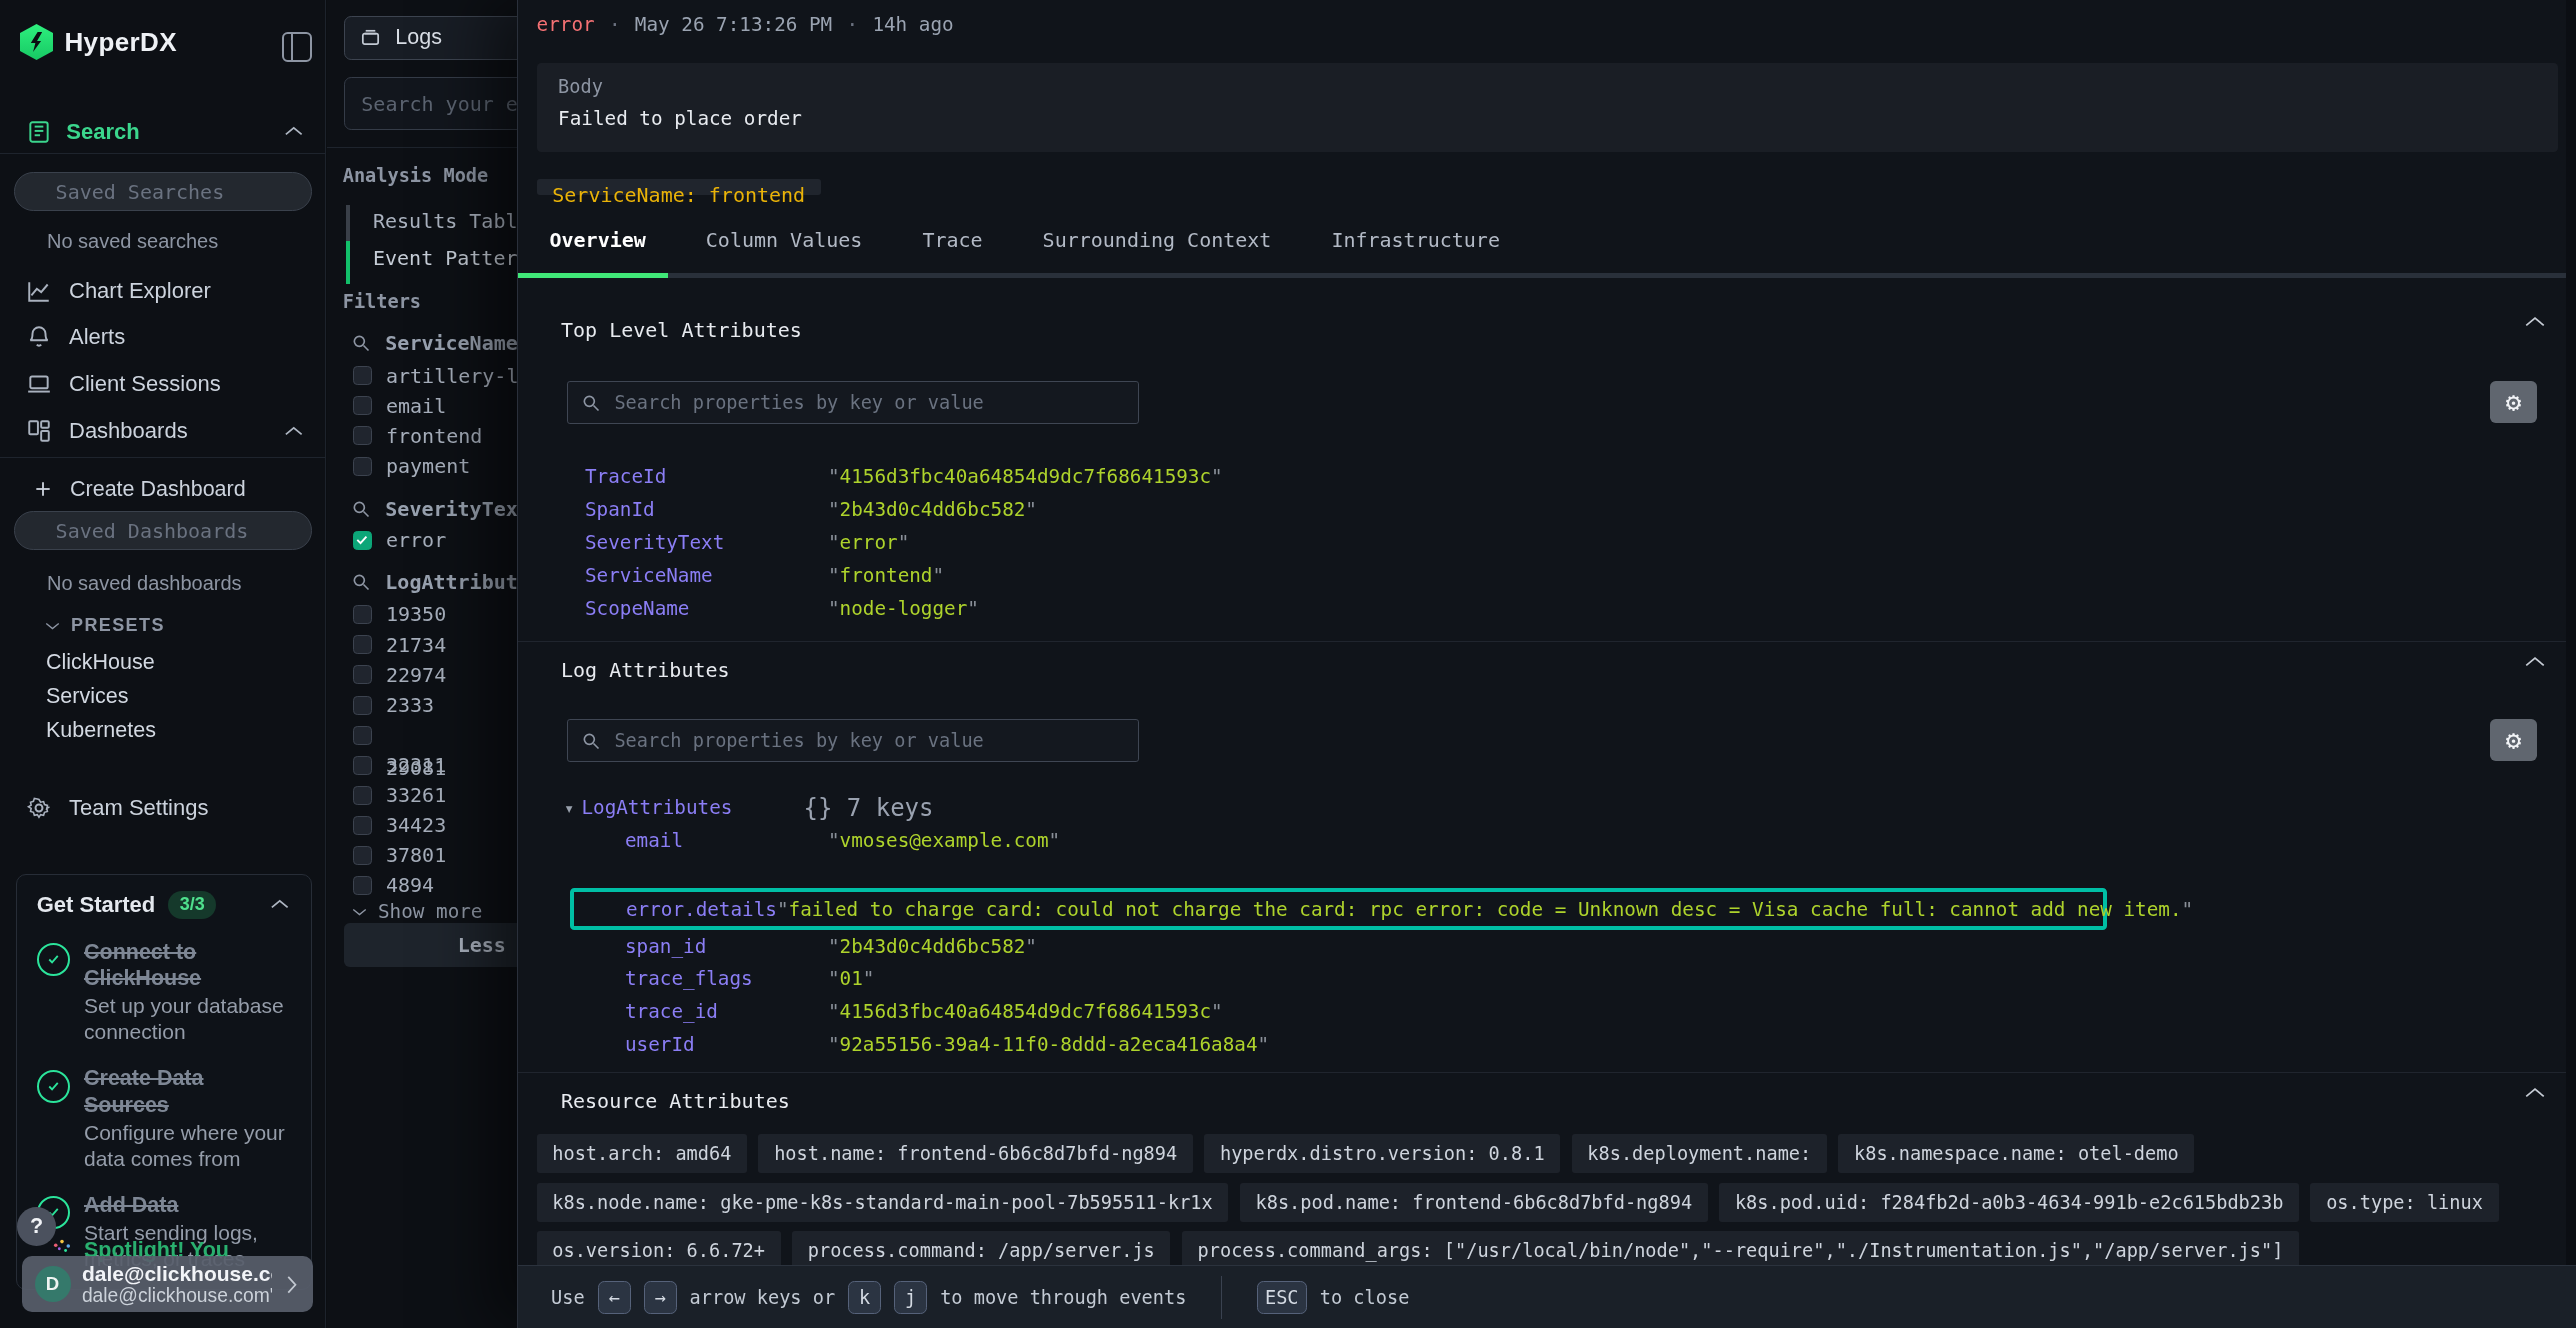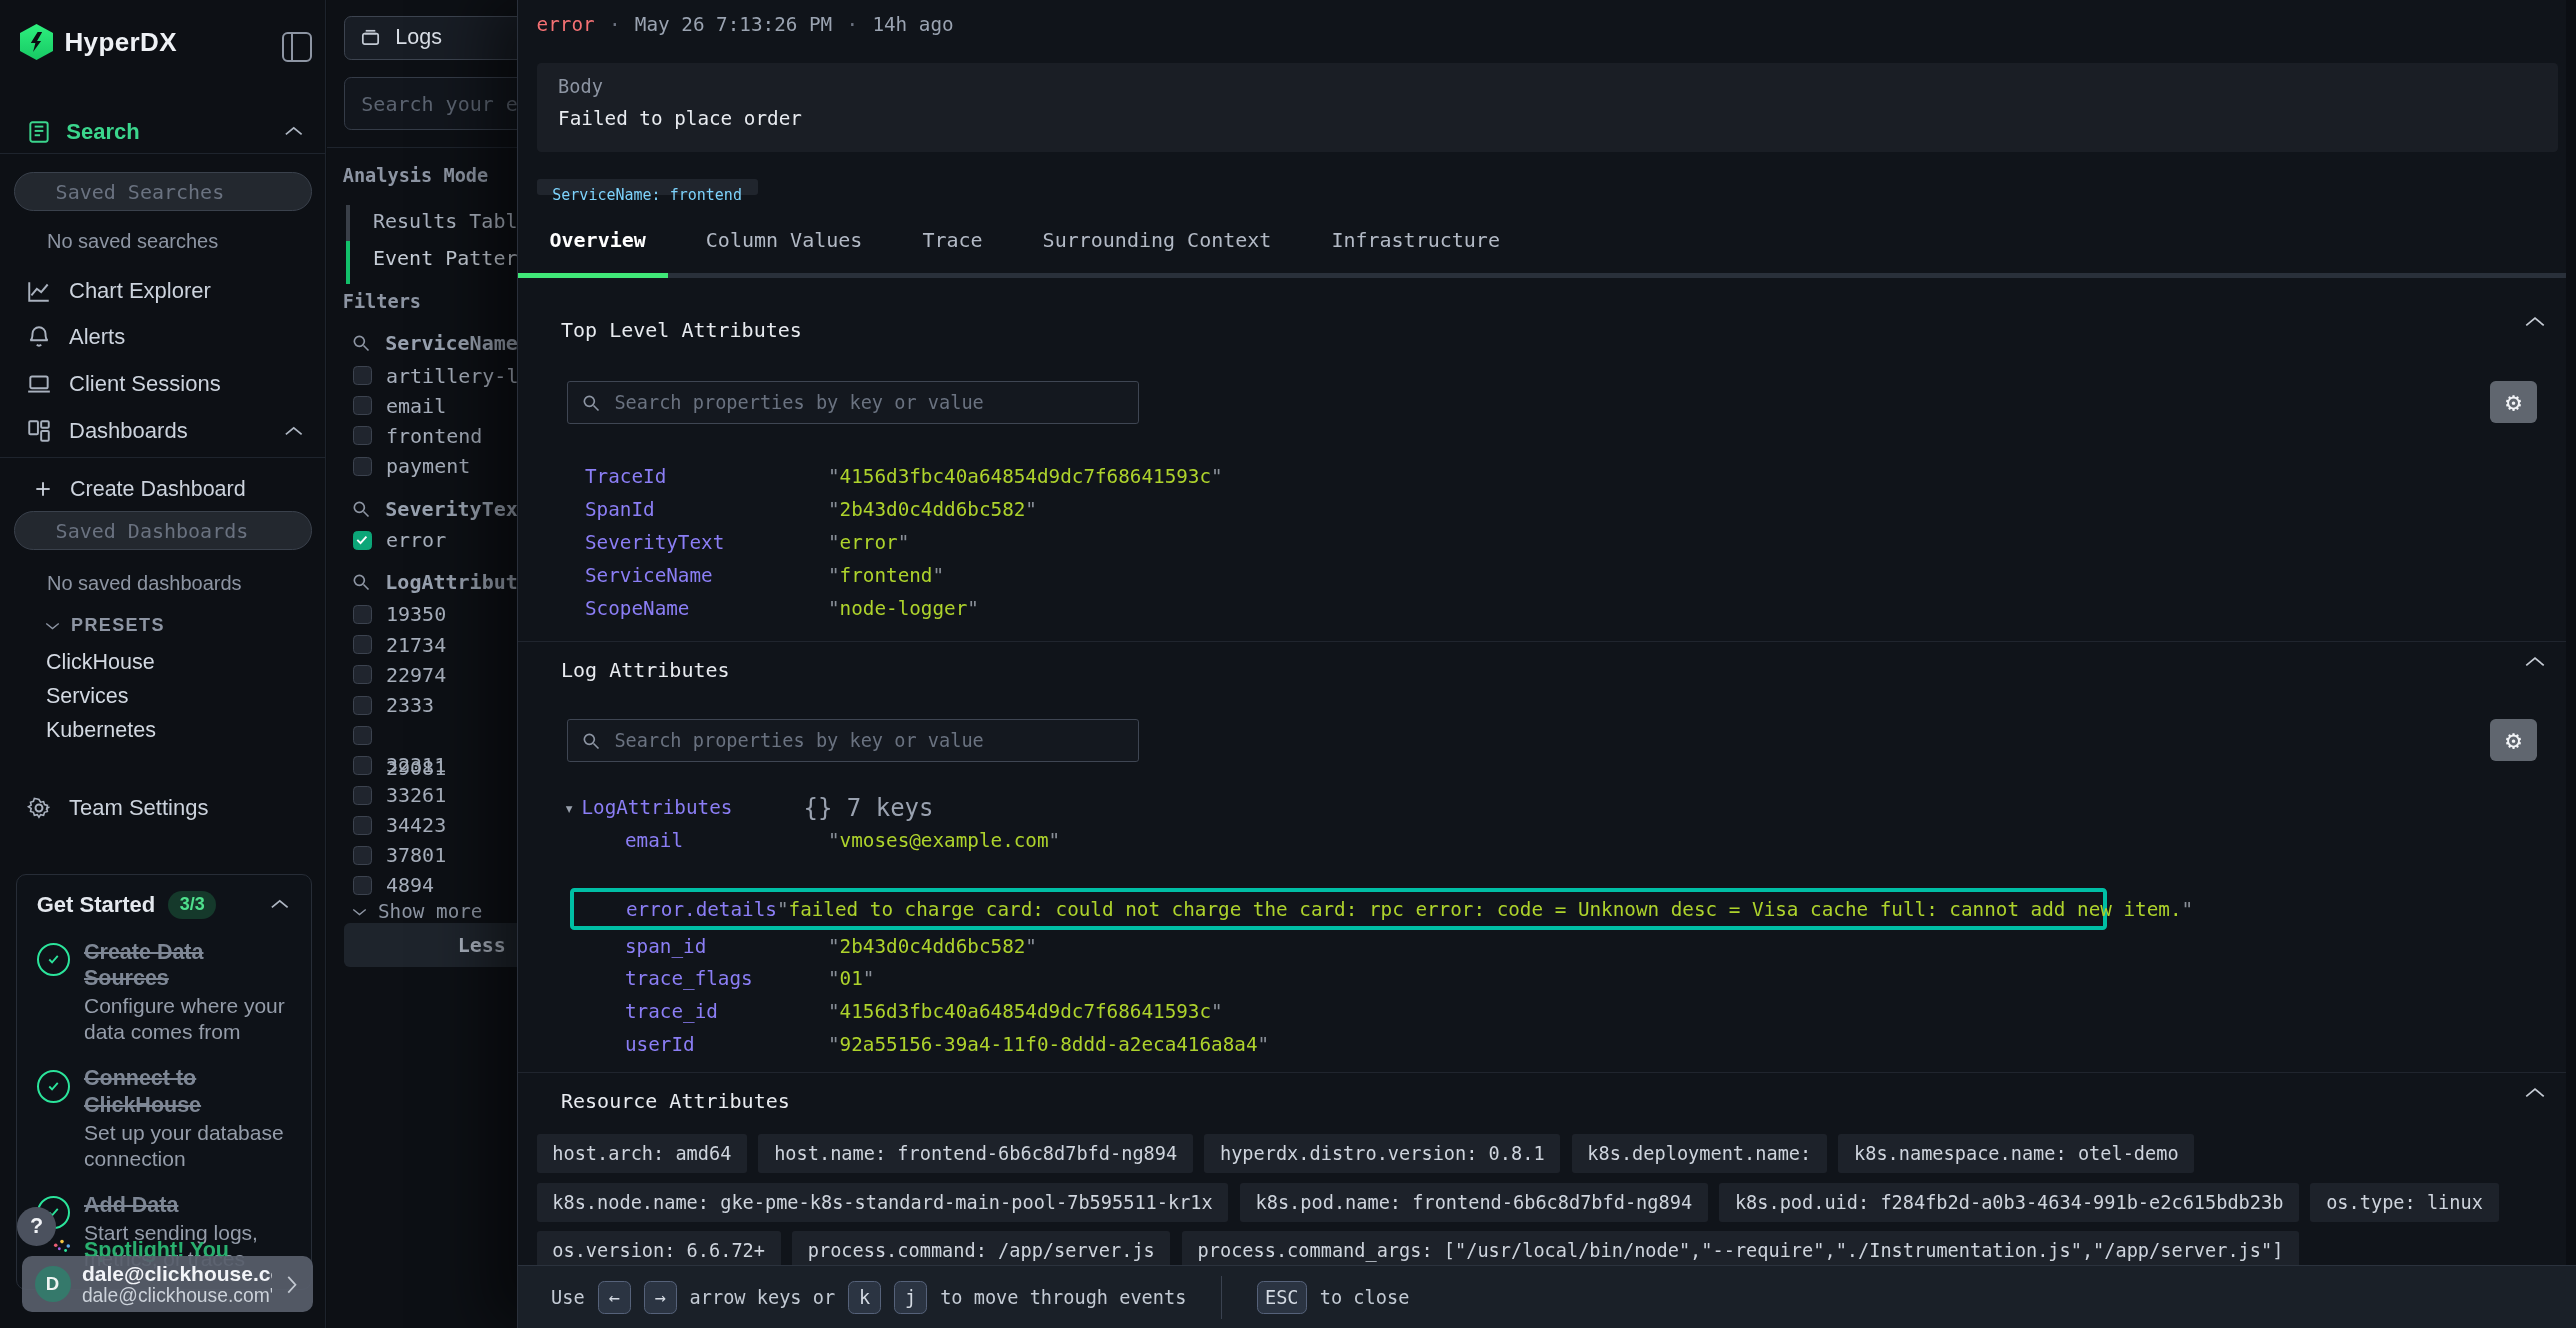--- a/index.html
+++ b/index.html
@@ -68,21 +68,21 @@
 
   
   #overlay{position:absolute;left:517px;top:0;width:2059px;height:1328px;background:#10141a;border-left:0.7px solid #2a303b;box-shadow:-29px 0 57px rgba(0,0,0,.5);font-family:"DejaVu Sans Mono",monospace;z-index:5;}
   #evt-header{position:absolute;left:18.6px;top:13px;display:flex;align-items:center;gap:14.3px;font-size:19.3px;}
   .sev-error{color:#f47174;}
   .hdr-dim{color:#6b7280;}
   .hdr-gray{color:#9aa3b1;}
   #body-card{position:absolute;left:18.6px;top:63px;width:2021px;height:89px;background:#1a1e25;border-radius:4.3px;}
   #body-card .b-label{position:absolute;left:21.5px;top:13px;color:#8d95a3;font-size:18.6px;}
   #body-card .b-text{position:absolute;left:21.5px;top:44px;color:#e8ebf0;font-size:19.3px;}
-  #svc-chip{position:absolute;left:18.6px;top:179px;height:16px;line-height:33px;background:#20252d;border-radius:2.9px;padding:0 15.7px;color:#7dd3fc;font-size:15px;}
+  #svc-chip{position:absolute;left:18.6px;top:179px;height:16px;line-height:33px;background:#20252d;border-radius:2.9px;padding:0 15.7px;color:#eab308;font-size:20px;}
   #tabs{position:absolute;left:31.5px;top:228px;display:flex;gap:60px;}
   .tab{font-size:20px;color:#b3bac6;cursor:pointer;padding-bottom:7.2px;}
   .tab.active{color:#ffffff;font-weight:bold;}
   #tab-underline{position:absolute;left:0;top:273px;width:2059px;height:5px;background:#29303a;}
   #tab-active-bar{position:absolute;left:0;top:273px;width:150px;height:5px;background:#40e878;}
   .sect-title{position:absolute;left:43px;color:#e8ebf0;font-size:20px;}
   .sect-chev{position:absolute;right:29px;}
   .prop-search{position:absolute;left:49px;width:572px;height:43px;background:#14181f;border:1.4px solid #3f4653;border-radius:2.9px;display:flex;align-items:center;gap:11.4px;padding:0 13px;}
   .prop-search input{flex:1;background:transparent;border:0;outline:0;color:#aab2bf;font-size:18.6px;font-family:"DejaVu Sans Mono",monospace;}
   .prop-search input::placeholder{color:#6a7280;}
@@ -218,33 +218,33 @@
           <polyline points="4,13 15,4 26,13" fill="none" stroke="#aeb6c2" stroke-width="2.5"></polyline>
         </svg>
     </div>
     <div class="gs-item">
       <div class="gs-check">
           <svg width="17" height="17" viewBox="0 0 24 24">
             <polyline points="6,12 10,16 18,7" fill="none" stroke="#2be49b" stroke-width="2.6"></polyline>
           </svg>
         </div>
       <div>
-          <div class="gs-item-title">Create Data Sources</div>
-      <div class="gs-item-sub">Configure where your data comes from</div>
+          <div class="gs-item-title">Connect to ClickHouse</div>
+      <div class="gs-item-sub">Set up your database connection</div>
         </div>
     </div>
     <div class="gs-item">
       <div class="gs-check">
           <svg width="17" height="17" viewBox="0 0 24 24">
             <polyline points="6,12 10,16 18,7" fill="none" stroke="#2be49b" stroke-width="2.6"></polyline>
           </svg>
         </div>
       <div>
-          <div class="gs-item-title">Connect to ClickHouse</div>
-      <div class="gs-item-sub">Set up your database connection</div>
+          <div class="gs-item-title">Create Data Sources</div>
+      <div class="gs-item-sub">Configure where your data comes from</div>
         </div>
     </div>
     <div class="gs-item">
       <div class="gs-check">
           <svg width="17" height="17" viewBox="0 0 24 24">
             <polyline points="6,12 10,16 18,7" fill="none" stroke="#2be49b" stroke-width="2.6"></polyline>
           </svg>
         </div>
       <div>
           <div class="gs-item-title">Add Data</div>

